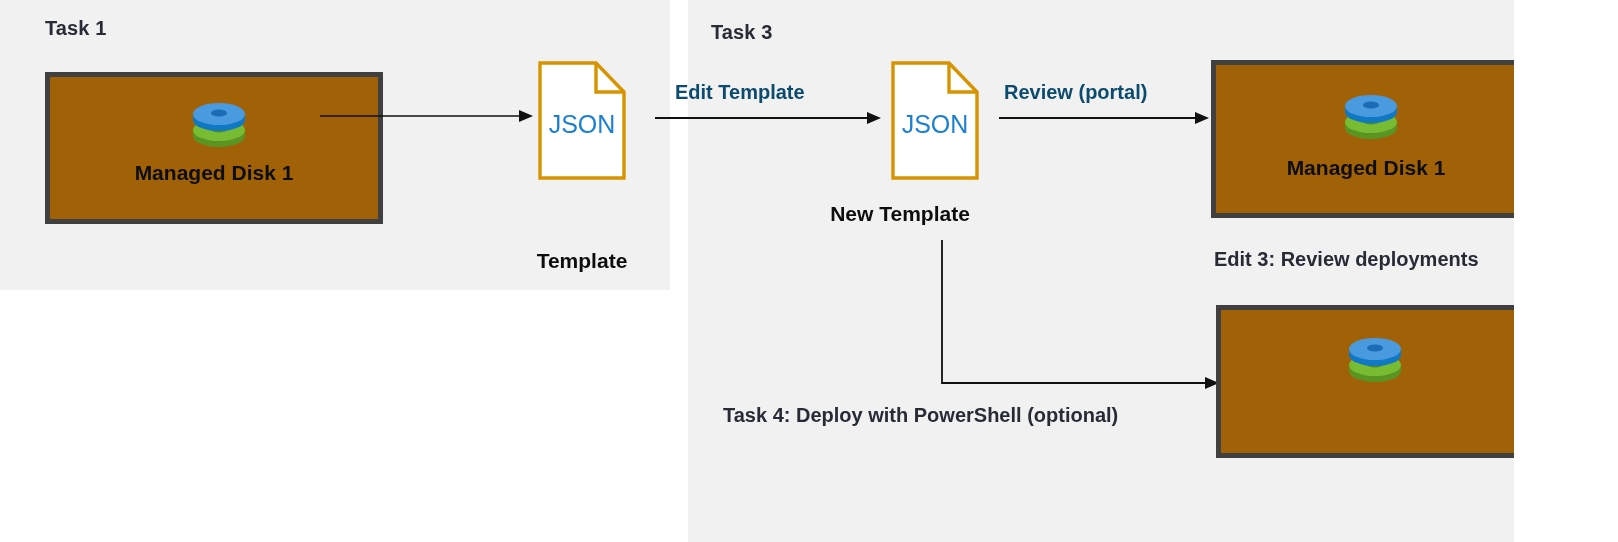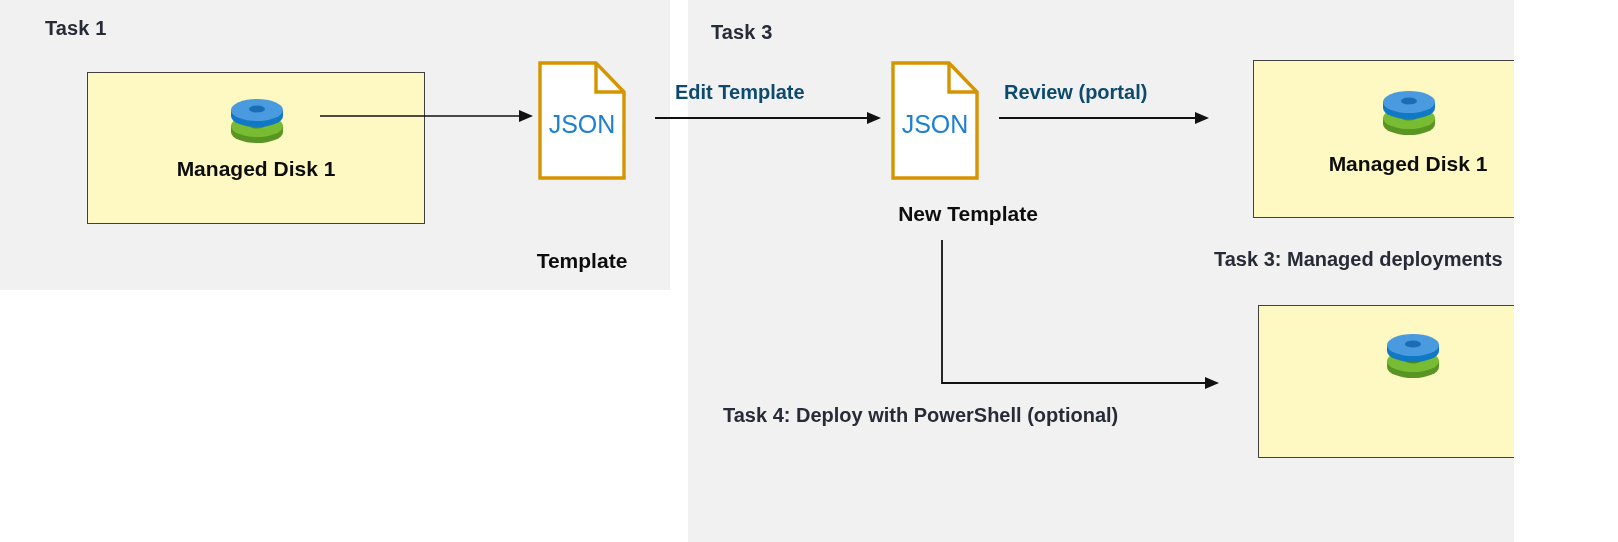--- a/index.html
+++ b/index.html
@@ -41,24 +41,23 @@
     font-weight: bold;
     font-size: 20px;
     white-space: nowrap;
   }
   #task3-note { left: 1214px; top: 248px; }
   #task45-note { left: 723px; top: 403px; line-height: 25px; }
   #task45-note div { white-space: nowrap; }
 
   .disk-box {
     position: absolute;
-    border: 1px solid #404040;
-    background: #fef9c3;
+    border: 5px solid #404040;
+    background: #a16207;
     box-sizing: border-box;
-    margin-left: 42px;
   }
   #box-disk1-left  { left: 45px;   top: 72px;  width: 338px; height: 152px; }
   #box-disk1-right { left: 1211px; top: 60px;  width: 310px; height: 158px; }
   #box-diskx       { left: 1216px; top: 305px; width: 309px; height: 153px; }
 
   .disk-stack {
     position: absolute;
     width: 56px;
     height: 52px;
   }
@@ -90,21 +89,21 @@
 
   .json-label {
     position: absolute;
     color: #0d0d0d;
     font-weight: bold;
     font-size: 21px;
     white-space: nowrap;
     text-align: center;
   }
   #label-template { left: 492px; width: 180px; top: 205px; margin-top: 44px; }
-  #label-new-template { left: 878px; width: 180px; top: 202px; }
+  #label-new-template { left: 810px; width: 180px; top: 202px; }
 
   .arrow-label {
     position: absolute;
     color: #0c4a6e;
     font-weight: bold;
     font-size: 20px;
     white-space: nowrap;
   }
   #label-edit-template { left: 675px;  top: 81px; }
   #label-deploy-portal { left: 1004px; top: 81px; }
@@ -190,21 +189,21 @@
         <ellipse cx="28" cy="33" rx="26" ry="11" fill="#77bc32"></ellipse>
         <ellipse cx="28" cy="32" rx="8" ry="3.6" fill="#4f8a1e"></ellipse>
         <path d="M2 17 L2 23 A26 11 0 0 0 54 23 L54 17 Z" fill="#1178c4"></path>
         <ellipse cx="28" cy="17" rx="26" ry="11" fill="#4a9ae0"></ellipse>
         <ellipse cx="28" cy="16" rx="8" ry="3.6" fill="#1a6db5"></ellipse>
       </svg>
     </div>
     <div class="disk-caption">Managed Disk 1</div>
   </div>
 
-  <div class="task-note" id="task3-note">Task 3: Managed deployments</div>
+  <div class="task-note" id="task3-note">Edit 3: Review deployments</div>
 
   <div class="conn" style="left:934px; top:240px;">
     <svg width="288" height="152" viewBox="0 0 288 152">
       <path d="M8 0 L8 143 L272 143" fill="none" stroke="#111111" stroke-width="1.8"></path>
       <polygon points="271,137 285,143 271,149" fill="#111111"></polygon>
     </svg>
   </div>
 
   <div class="disk-box" id="box-diskx">
     <div class="disk-stack">

